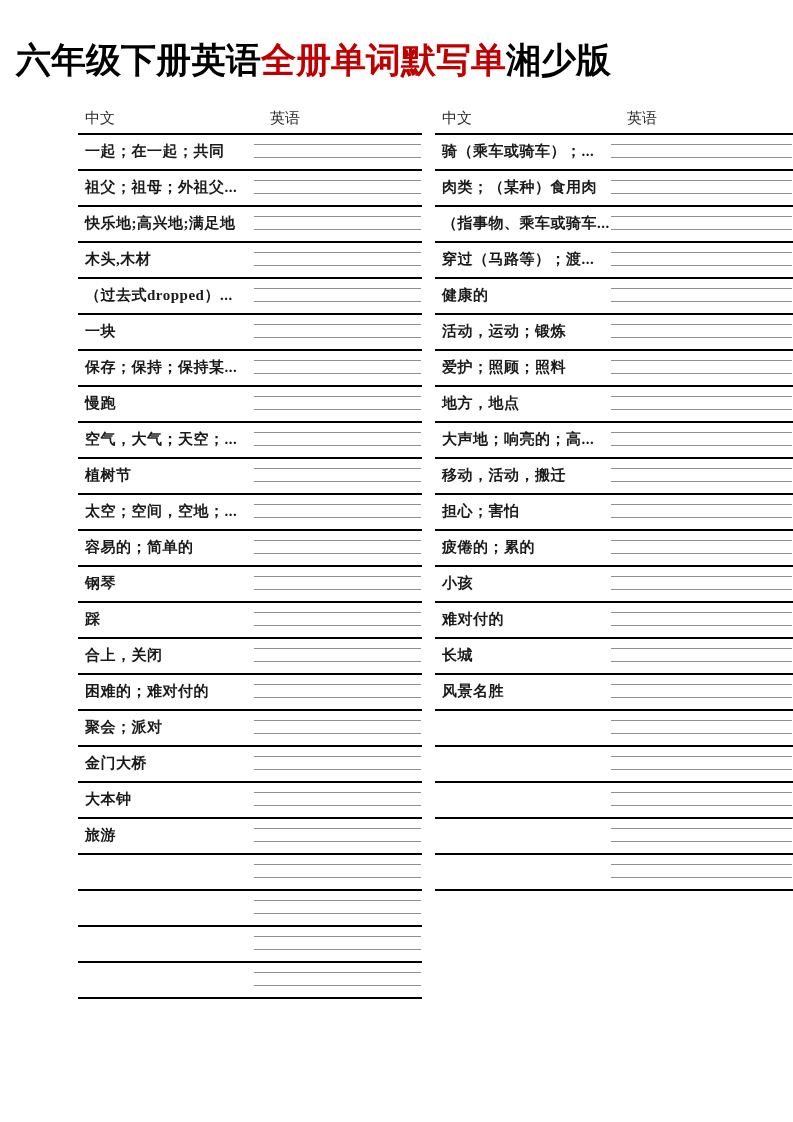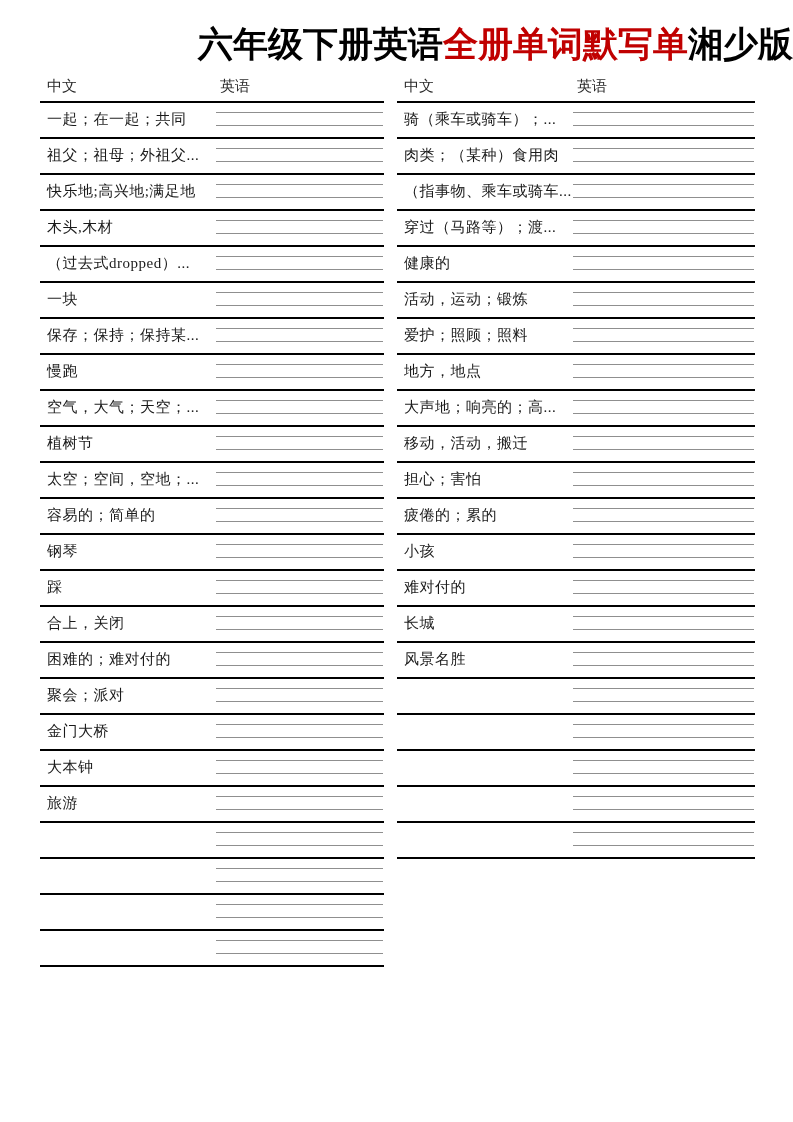--- a/index.html
+++ b/index.html
@@ -5,52 +5,54 @@
   html, body { margin:0; padding:0; background:#ffffff; }
   .page {
     position:relative;
     width:793px; height:1122px;
     background:#ffffff;
     font-family:"Liberation Serif", serif;
     color:#1a1a1a;
     overflow:hidden;
   }
   .title {
-    margin:0;
+    margin:16px;
     padding-top:21px;
     height:45px;
-    text-align:right;
+    text-align:left;
     font-family:"Liberation Sans", sans-serif;
     font-weight:bold;
     font-size:35px;
     line-height:45px;
     color:#000000;
     white-space:nowrap;
   }
   .title .hl { color:#c00000; }
   .table {
     display:flex;
     padding-left:40px;
+    justify-content:flex-end;
   }
   .col { width:344px; }
   .col.right { width:358px; margin-left:13px; }
   .colhead {
     position:relative;
     height:35px;
     border-bottom:2px solid #000;
     font-size:15px;
     color:#2a2a2a;
   }
   .h-cn { position:absolute; left:7px;  bottom:5px; }
-  .h-en { position:absolute; left:180px; bottom:5px; }
+  .h-en { position:absolute; left:192px; bottom:5px; }
   .row {
     position:relative;
     height:36px;
     border-bottom:2px solid #000;
     box-sizing:border-box;
+    font-weight:bold;
   }
   .cn {
     position:absolute;
     left:7px; top:50%;
     transform:translateY(-52%);
     font-size:15px;
     white-space:nowrap;
     letter-spacing:0.5px;
   }
   .wl {

